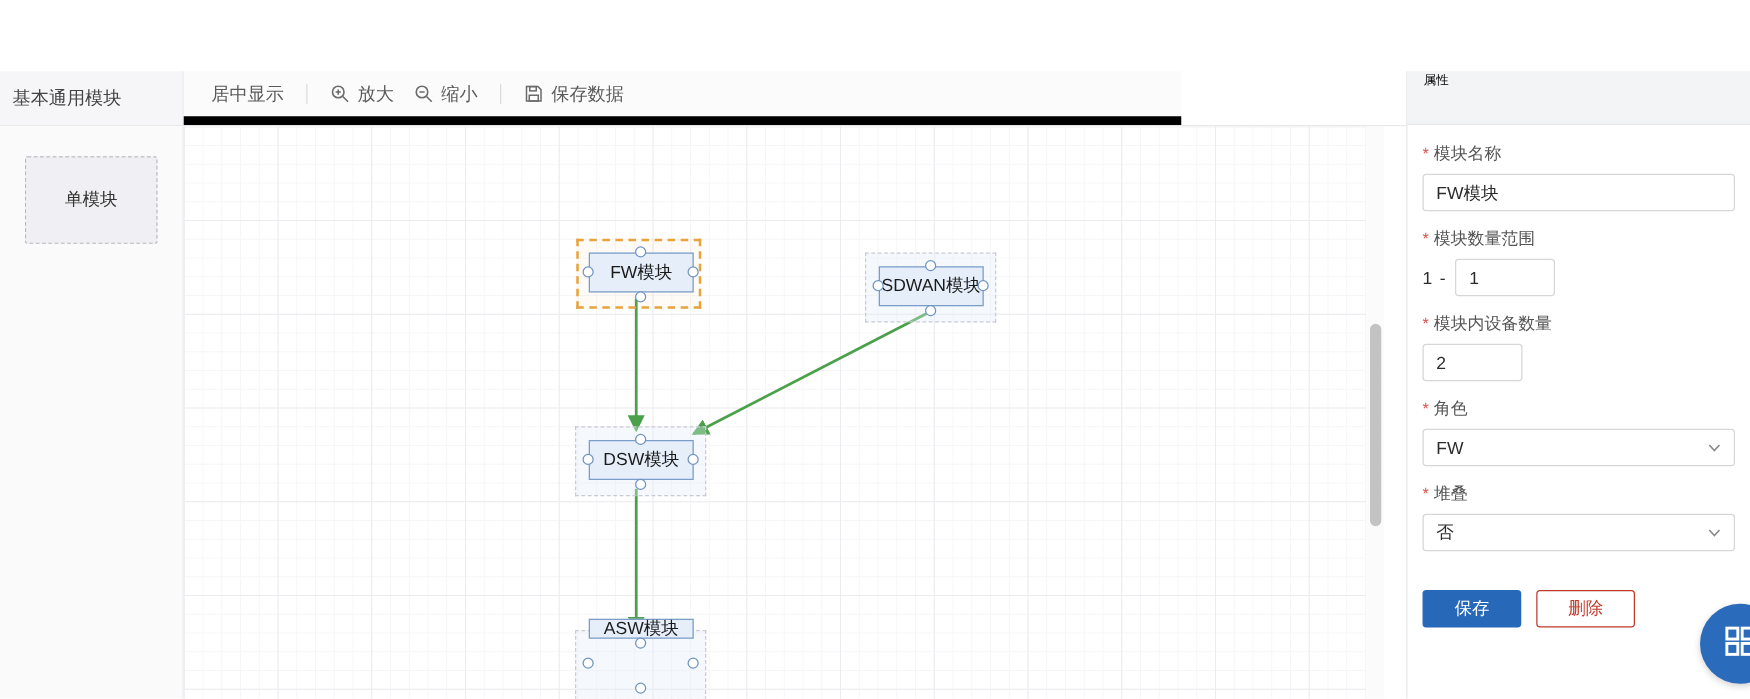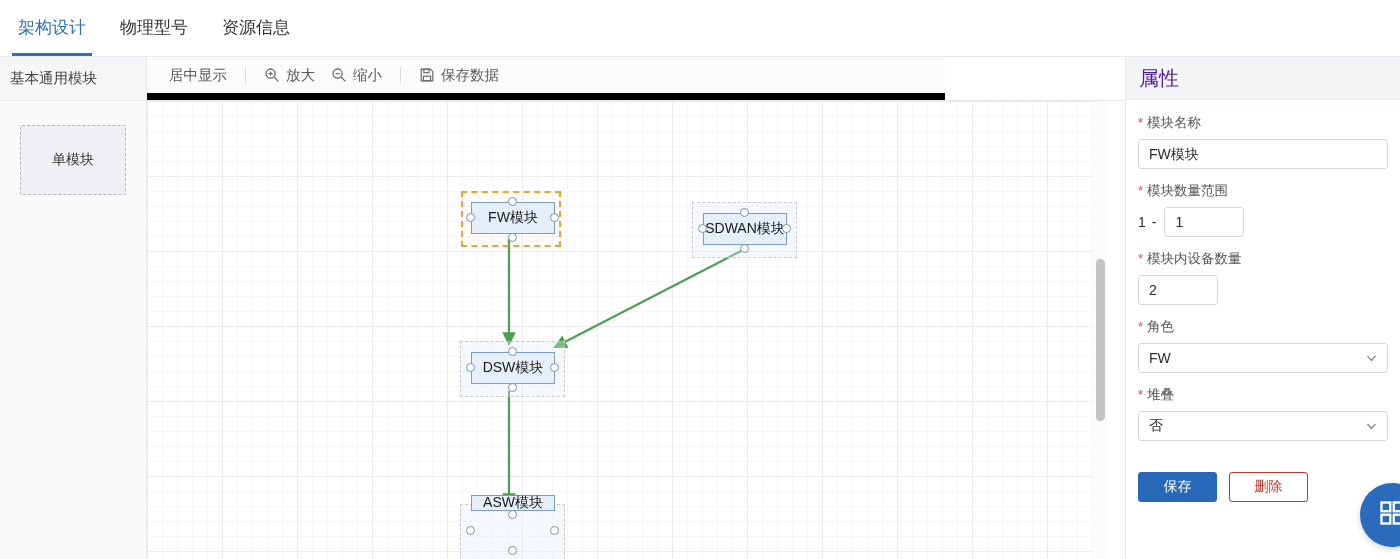--- a/index.html
+++ b/index.html
@@ -137,22 +137,22 @@
     background: #c3c3c3; border-radius: 5px; cursor: pointer;
   }
 
   
   .prop-panel {
     position: absolute; right: 0; top: 57px; width: 275px; bottom: 0;
     background: #fff; border-left: 1px solid #e8e8e8;
   }
   .prop-header {
     height: 43px; background: #f3f4f6; border-bottom: 1px solid #e8e8e8;
-    display: flex; align-items: center; padding-left: 13px;
-    font-size: 20px; color: #4c1d95;
+    display: flex; padding-left: 13px;
+    font-size: 10px; color: #000000;
   }
   .prop-body { padding: 14px 12px 0 12px; position: relative; height: calc(100% - 43px); }
   .field { margin-bottom: 13px; }
   .field-label {
     font-size: 13.5px; color: #555; margin-bottom: 7px;
     display: flex; align-items: baseline; gap: 4px;
   }
   .req { color: #d9534f; font-size: 13px; line-height: 1; }
   .input {
     width: 100%; height: 30px; border: 1px solid #d6d6d6; border-radius: 3px;
@@ -193,31 +193,20 @@
     background: #2a6cbb; display: flex; align-items: center; justify-content: center;
     cursor: pointer; box-shadow: 0 2px 6px rgba(0,0,0,0.18);
   }
   .fab svg { width: 28px; height: 28px; }
 </style>
 </head>
 <body>
 
 <div id="app">
 
-  <div class="tabbar">
-    <div class="tab active">
-      <span>架构设计</span>
-    </div>
-    <div class="tab">
-      <span>物理型号</span>
-    </div>
-    <div class="tab">
-      <span>资源信息</span>
-    </div>
-  </div>
 
   <div class="subbar">
     <div class="lib-header">
       <span>基本通用模块</span>
     </div>
 
     <div class="toolbar">
       <div class="tb-item">
         <span>居中显示</span>
       </div>

